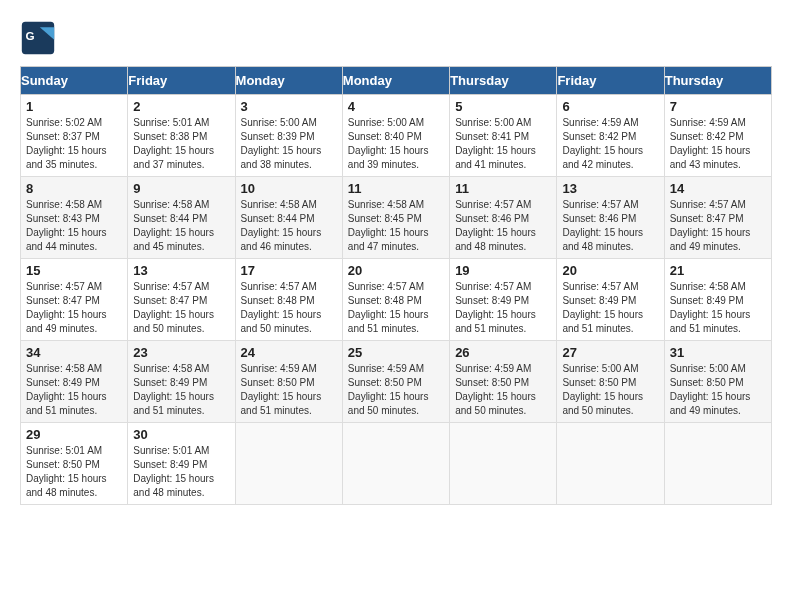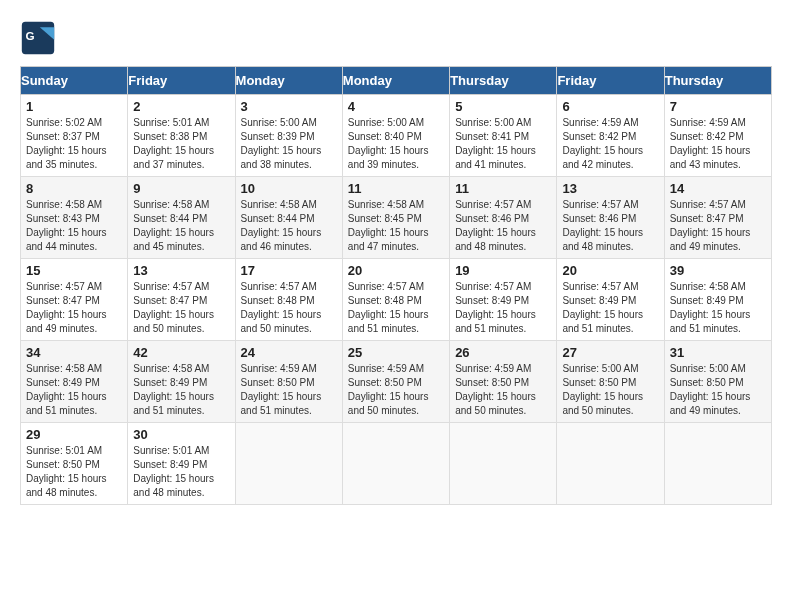--- a/index.html
+++ b/index.html
@@ -281,39 +281,39 @@
       </td>
         <td>
         <span class="day-num">20</span>
         <div class="day-info">
           Sunrise: 4:57 AM<br>
           Sunset: 8:49 PM<br>
           Daylight: 15 hours and 51 minutes.
         </div>
       </td>
         <td>
-        <span class="day-num">39</span>
+        <span class="day-num">21</span>
         <div class="day-info">
           Sunrise: 4:58 AM<br>
           Sunset: 8:49 PM<br>
           Daylight: 15 hours and 51 minutes.
         </div>
       </td>
       </tr>
       <tr>
         <td>
         <span class="day-num">34</span>
         <div class="day-info">
           Sunrise: 4:58 AM<br>
           Sunset: 8:49 PM<br>
           Daylight: 15 hours and 51 minutes.
         </div>
       </td>
         <td>
-        <span class="day-num">42</span>
+        <span class="day-num">23</span>
         <div class="day-info">
           Sunrise: 4:58 AM<br>
           Sunset: 8:49 PM<br>
           Daylight: 15 hours and 51 minutes.
         </div>
       </td>
         <td>
         <span class="day-num">24</span>
         <div class="day-info">
           Sunrise: 4:59 AM<br>

